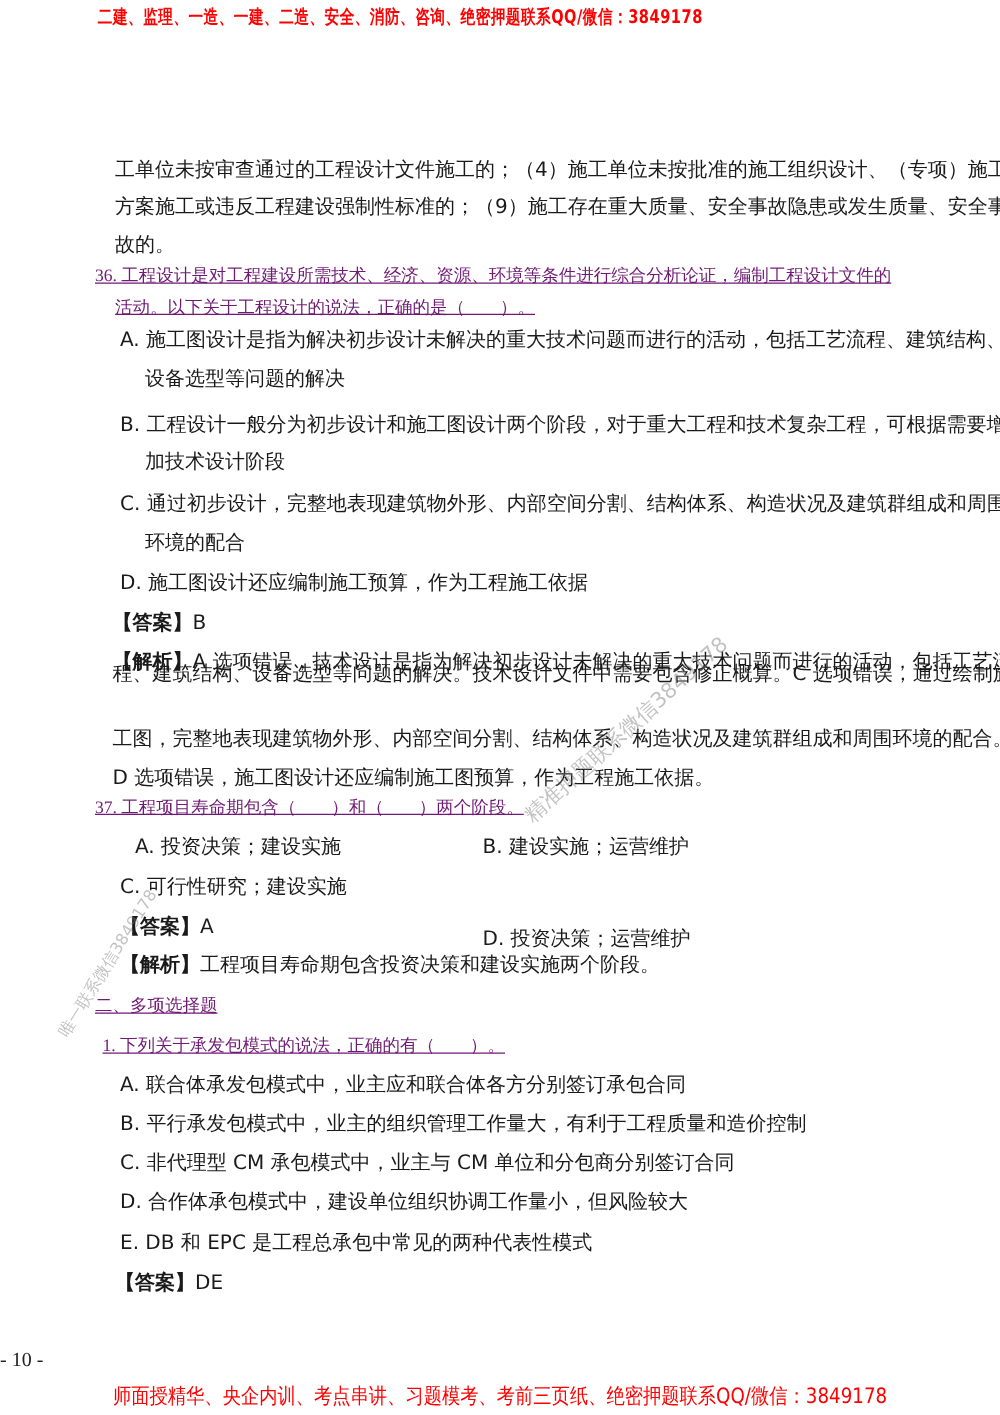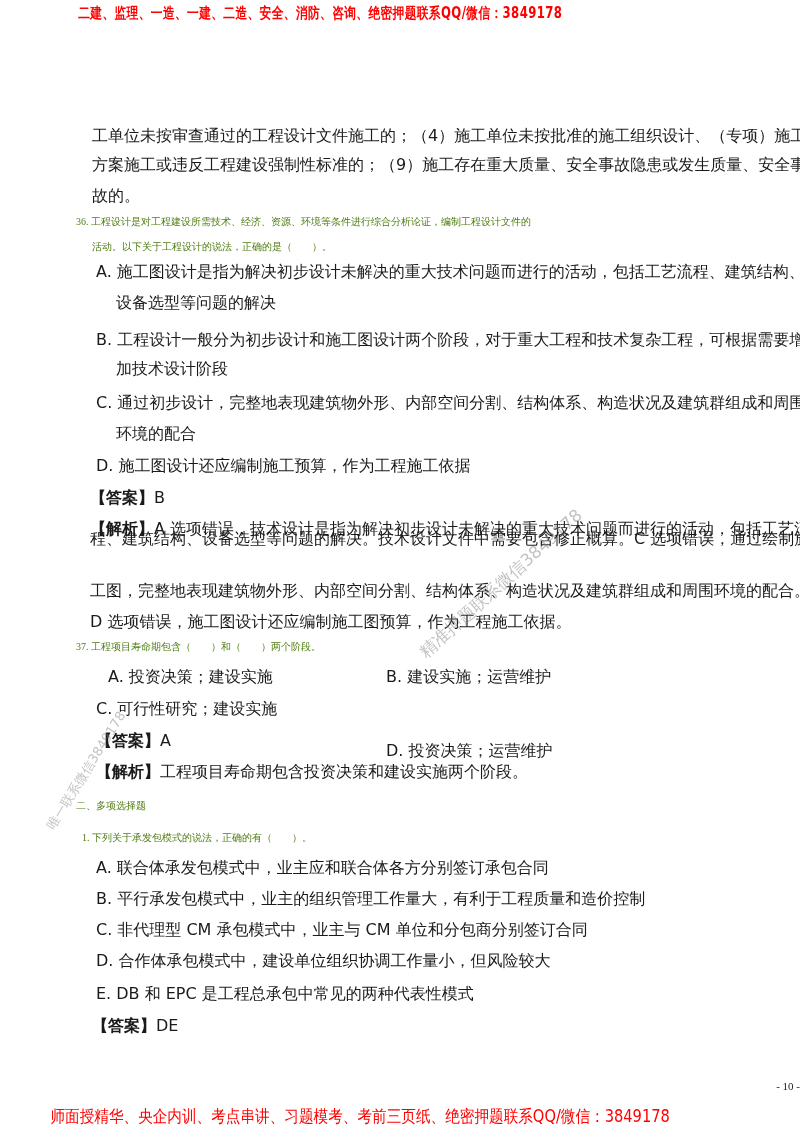--- a/index.html
+++ b/index.html
@@ -1,23 +1,23 @@
 <!DOCTYPE html>
 <html><head>
 <meta charset="utf-8">
 <style>
   html, body { margin:0; padding:0; background:#ffffff; }
   body { width:800px; height:1132px; position:relative; overflow:hidden; font-family:"DejaVu Sans", sans-serif; color:#1a1a1a; }
   .banner { position:absolute; top:0; left:0; width:640px; height:32px; text-align:center; }
   .banner span { display:inline-block; margin-top:4px; font-size:15px; font-weight:bold; color:#ff0000; letter-spacing:0.5px; white-space:nowrap; transform:scaleX(0.78); transform-origin:center; }
   .line { position:absolute; font-size:16px; white-space:nowrap; line-height:18px; }
-  .serif { font-family:"Liberation Serif", "DejaVu Serif", serif; font-size:10px; color:#4d7c0f; }
+  .serif { font-family:"Liberation Serif", "DejaVu Serif", serif; font-size:14px; color:#701a75;text-decoration:underline; }
   .bold { font-weight:bold; }
-  .page-num { position:absolute; top:1080px; left:0; width:800px; text-align:right; font-family:"Liberation Serif", serif; font-size:11px; color:#222; }
-  .footer { position:absolute; top:1105px; left:0; width:640px; text-align:center; }
+  .page-num { position:absolute; top:1080px; left:0; width:800px; text-align:left; font-family:"Liberation Serif", serif; font-size:16px; color:#222; }
+  .footer { position:absolute; top:1105px; left:0; width:800px; text-align:center; }
   .footer span { display:inline-block; font-size:17px; color:#ff0000; white-space:nowrap; transform:scaleX(0.86); transform-origin:center; }
   .watermark { position:absolute; color:rgba(120,120,120,0.45); font-size:17px; white-space:nowrap; transform-origin:left bottom; pointer-events:none; }
 </style>
 </head>
 <body>
 
 <div class="banner">
   <span>二建、监理、一造、一建、二造、安全、消防、咨询、绝密押题联系QQ/微信：3849178</span>
 </div>
 

